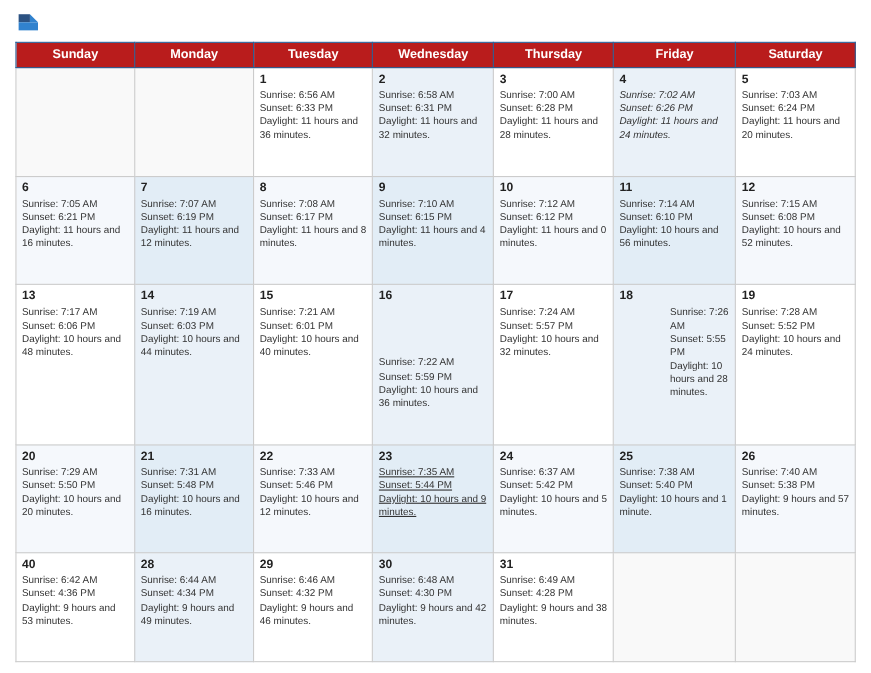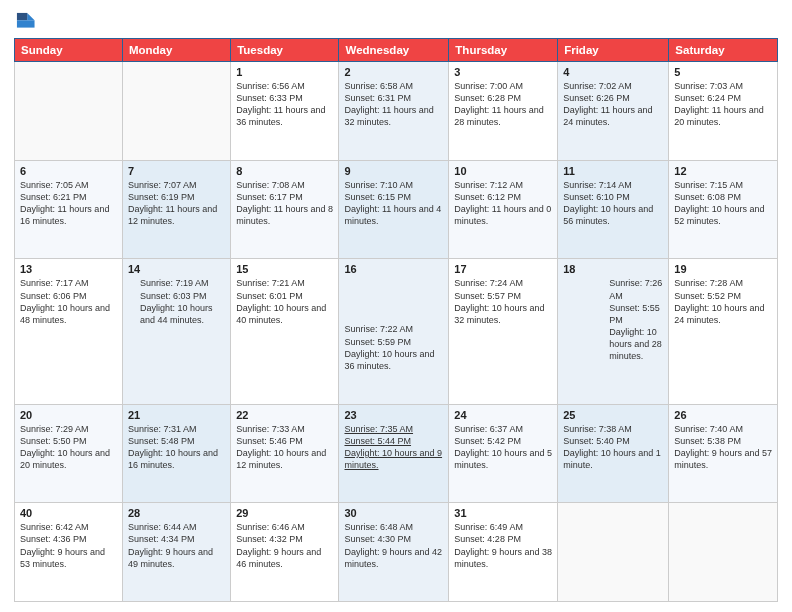--- a/index.html
+++ b/index.html
@@ -50,26 +50,26 @@
     .location {
       font-size: 13px;
       color: #444;
     }
     table {
       width: 100%;
       border-collapse: collapse;
       flex: 1;
     }
     thead tr th {
-      background: #ef4444;
+      background: #b91c1c;
       color: #fff;
       font-size: 11.5px;
       font-weight: bold;
       padding: 5px 6px;
-      text-align: left;
+      text-align: center;
       border: 1px solid #2a5f96;
     }
     tbody tr td {
       border: 1px solid #ccc;
       vertical-align: top;
       padding: 4px 5px;
       font-size: 9.5px;
       color: #222;
       width: 113px;
       height: 80px;
@@ -150,21 +150,21 @@
 Daylight: 11 hours and 32 minutes.</div>
           </td>
           <td>
             <span class="day-num">3</span>
             <div class="day-info" style="white-space: pre-line;">Sunrise: 7:00 AM
 Sunset: 6:28 PM
 Daylight: 11 hours and 28 minutes.</div>
           </td>
           <td>
             <span class="day-num">4</span>
-            <div class="day-info" style="white-space: pre-line;">Sunrise: 7:02 AM
+            <div class="day-info" style="white-space: pre-line; font-style: italic;">Sunrise: 7:02 AM
 Sunset: 6:26 PM
 Daylight: 11 hours and 24 minutes.</div>
           </td>
           <td>
             <span class="day-num">5</span>
             <div class="day-info" style="white-space: pre-line;">Sunrise: 7:03 AM
 Sunset: 6:24 PM
 Daylight: 11 hours and 20 minutes.</div>
           </td>
         </tr>
@@ -214,21 +214,21 @@
         </tr>
         <tr>
           <td>
             <span class="day-num">13</span>
             <div class="day-info" style="white-space: pre-line;">Sunrise: 7:17 AM
 Sunset: 6:06 PM
 Daylight: 10 hours and 48 minutes.</div>
           </td>
           <td>
             <span class="day-num">14</span>
-            <div class="day-info" style="white-space: pre-line; margin-left: 12px;">Sunrise: 7:19 AM
+            <div class="day-info" style="white-space: pre-line;">Sunrise: 7:19 AM
 Sunset: 6:03 PM
 Daylight: 10 hours and 44 minutes.</div>
           </td>
           <td>
             <span class="day-num">15</span>
             <div class="day-info" style="white-space: pre-line;">Sunrise: 7:21 AM
 Sunset: 6:01 PM
 Daylight: 10 hours and 40 minutes.</div>
           </td>
           <td>

